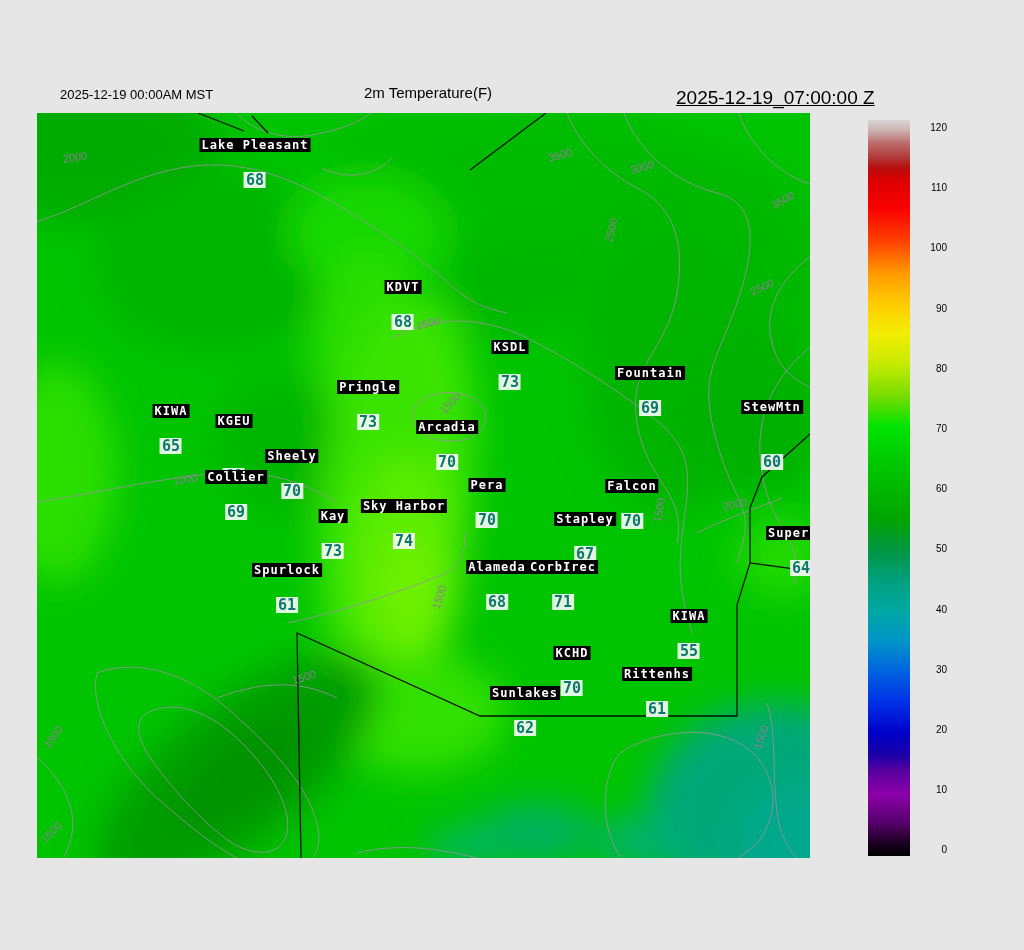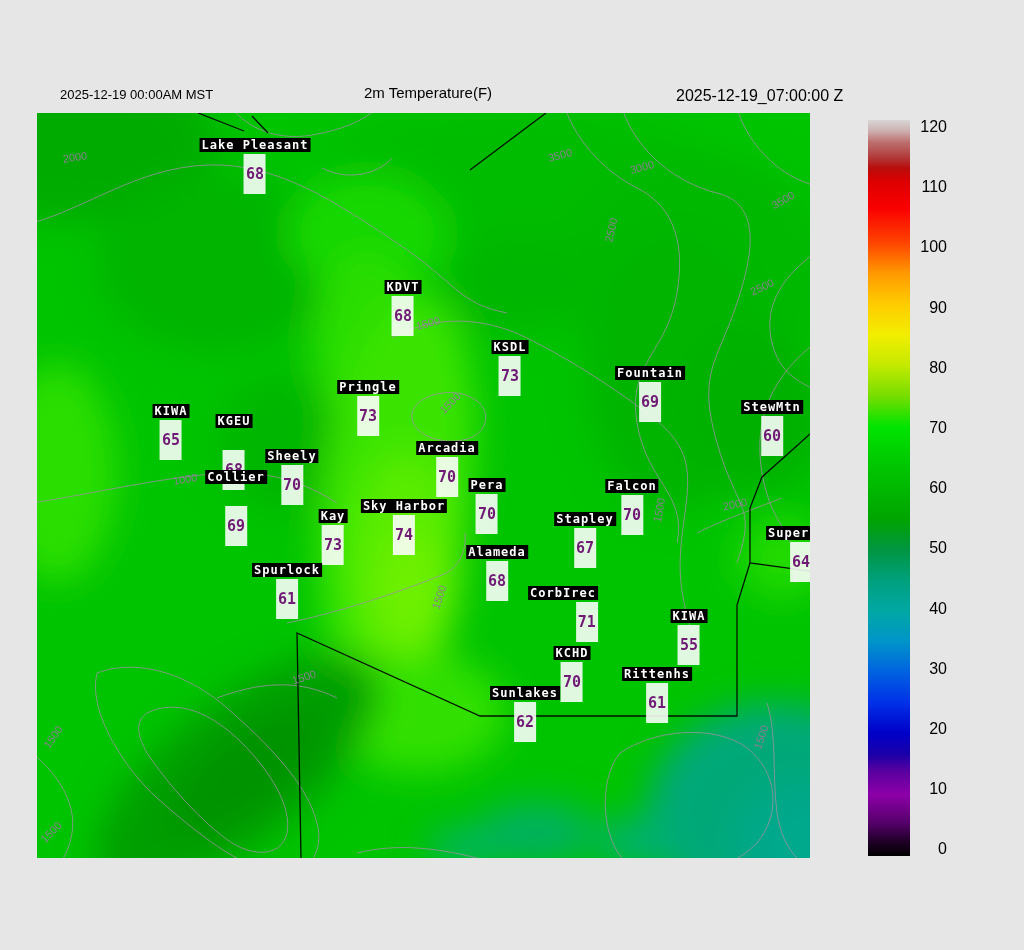--- a/index.html
+++ b/index.html
@@ -2,35 +2,35 @@
 <html><head>
 <meta charset="utf-8">
 <style>
   html,body{margin:0;padding:0;background:#e6e6e6;width:1024px;height:950px;overflow:hidden;
     font-family:"Liberation Sans",sans-serif;}
   #stage{position:relative;width:1024px;height:950px;background:#e6e6e6;}
   
   .hdr{position:absolute;color:#000;white-space:nowrap;}
   #hdr-left{left:36px;top:87px;font-size:13px;margin-left:24px;}
   #hdr-title{left:358px;top:84px;width:140px;text-align:center;font-size:15px;}
-  #hdr-right{left:676px;top:87px;width:140px;text-align:center;font-size:16px;}
+  #hdr-right{left:676px;top:87px;width:140px;text-align:center;font-size:19px;text-decoration:underline;}
   
   #map{position:absolute;left:37px;top:113px;width:773px;height:745px;overflow:hidden;}
   #map svg{position:absolute;left:0;top:0;}
   .station{position:absolute;transform:translateX(-50%);display:flex;flex-direction:column;
     align-items:center;font-family:"DejaVu Sans Mono",monospace;z-index:5;}
   .st-name{background:#000;color:#fff;font-size:12px;font-weight:bold;line-height:14px;
     padding:0 2px;white-space:nowrap;letter-spacing:1px;}
-  .st-val{background:rgba(255,255,255,0.88);color:#701a75;font-size:15px;font-weight:bold;
-    line-height:16px;padding:12px 2px;margin-top:2px;}
+  .st-val{background:rgba(255,255,255,0.88);color:#0f766e;font-size:15px;font-weight:bold;
+    line-height:16px;padding:0 2px;margin-top:20px;}
   .clabel{position:absolute;color:#8a8090;font-size:11px;white-space:nowrap;z-index:2;
     font-family:"Liberation Sans",sans-serif;}
   
   #cbar{position:absolute;left:868px;top:120px;width:42px;height:736px;}
-  .tick{position:absolute;width:34px;left:913px;text-align:right;font-size:16px;color:#000;
+  .tick{position:absolute;width:34px;left:913px;text-align:right;font-size:10px;color:#000;
     transform:translateY(-50%);}
 </style>
 </head>
 <body>
 
 <div id="stage">
 
   <div id="hdr-left" class="hdr">2025-12-19 00:00AM MST</div>
   <div id="hdr-title" class="hdr">2m Temperature(F)</div>
   <div id="hdr-right" class="hdr">2025-12-19_07:00:00 Z</div>
@@ -128,45 +128,45 @@
           <div class="st-val">68</div>
         </div>
         <div class="station" style="left: 473px; top: 227px;">
           <div class="st-name">KSDL</div>
           <div class="st-val">73</div>
         </div>
         <div class="station" style="left: 613px; top: 253px;">
           <div class="st-name">Fountain</div>
           <div class="st-val">69</div>
         </div>
-        <div class="station" style="left: 735px; top: 287px;">
+        <div class="station" style="left: 735px; top: 287px; gap: 20px;">
           <div class="st-name">StewMtn</div>
           <div class="st-val">60</div>
         </div>
         <div class="station" style="left: 331px; top: 267px;">
           <div class="st-name">Pringle</div>
           <div class="st-val">73</div>
         </div>
         <div class="station" style="left: 134px; top: 291px;">
           <div class="st-name">KIWA</div>
           <div class="st-val">65</div>
         </div>
         <div class="station" style="left: 197px; top: 301px; gap: 20px;">
           <div class="st-name">KGEU</div>
           <div class="st-val">68</div>
         </div>
-        <div class="station" style="left: 410px; top: 328px;">
+        <div class="station" style="left: 410px; top: 307px;">
           <div class="st-name">Arcadia</div>
           <div class="st-val">70</div>
         </div>
         <div class="station" style="left: 255px; top: 336px;">
           <div class="st-name">Sheely</div>
           <div class="st-val">70</div>
         </div>
-        <div class="station" style="left: 199px; top: 357px; gap: 20px;">
+        <div class="station" style="left: 199px; top: 357px;">
           <div class="st-name">Collier</div>
           <div class="st-val">69</div>
         </div>
         <div class="station" style="left: 450px; top: 365px;">
           <div class="st-name">Pera</div>
           <div class="st-val">70</div>
         </div>
         <div class="station" style="left: 595px; top: 366px; text-align: center;">
           <div class="st-name">Falcon</div>
           <div class="st-val">70</div>
@@ -180,29 +180,29 @@
           <div class="st-val">73</div>
         </div>
         <div class="station" style="left: 548px; top: 399px; justify-content: space-between;">
           <div class="st-name">Stapley</div>
           <div class="st-val">67</div>
         </div>
         <div class="station" style="left: 764px; top: 413px;">
           <div class="st-name">Superstn</div>
           <div class="st-val">64</div>
         </div>
-        <div class="station" style="left: 460px; top: 432px; text-align: right;">
+        <div class="station" style="left: 460px; top: 447px; text-align: right;">
           <div class="st-name">Alameda</div>
           <div class="st-val">68</div>
         </div>
         <div class="station" style="left: 250px; top: 450px;">
           <div class="st-name">Spurlock</div>
           <div class="st-val">61</div>
         </div>
-        <div class="station" style="left: 526px; top: 473px; align-items: flex-end;">
+        <div class="station" style="left: 526px; top: 447px;">
           <div class="st-name">CorbIrec</div>
           <div class="st-val">71</div>
         </div>
         <div class="station" style="left: 652px; top: 496px;">
           <div class="st-name">KIWA</div>
           <div class="st-val">55</div>
         </div>
         <div class="station" style="left: 535px; top: 533px;">
           <div class="st-name">KCHD</div>
           <div class="st-val">70</div>

